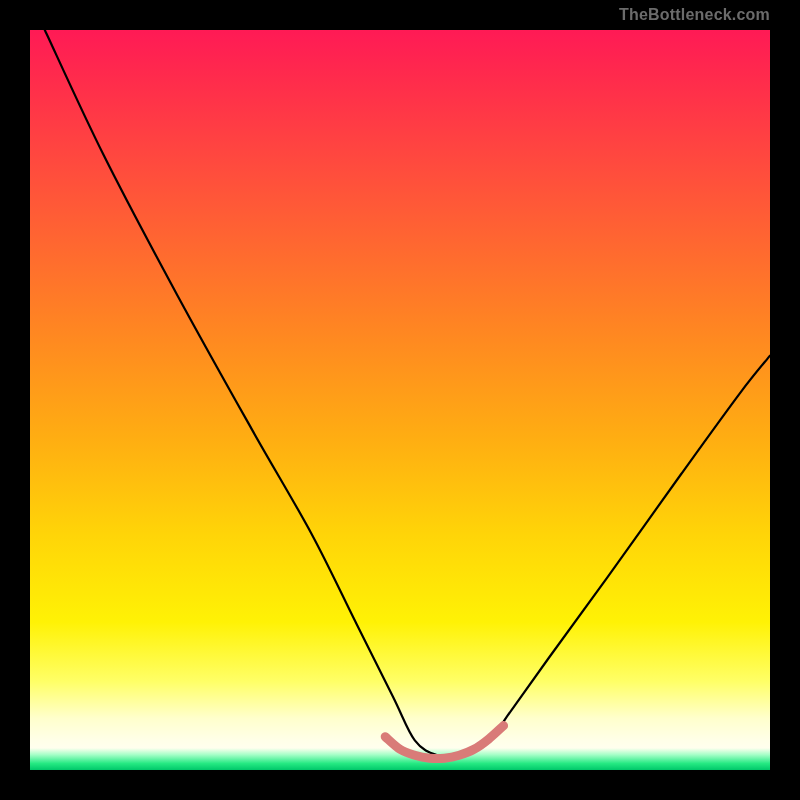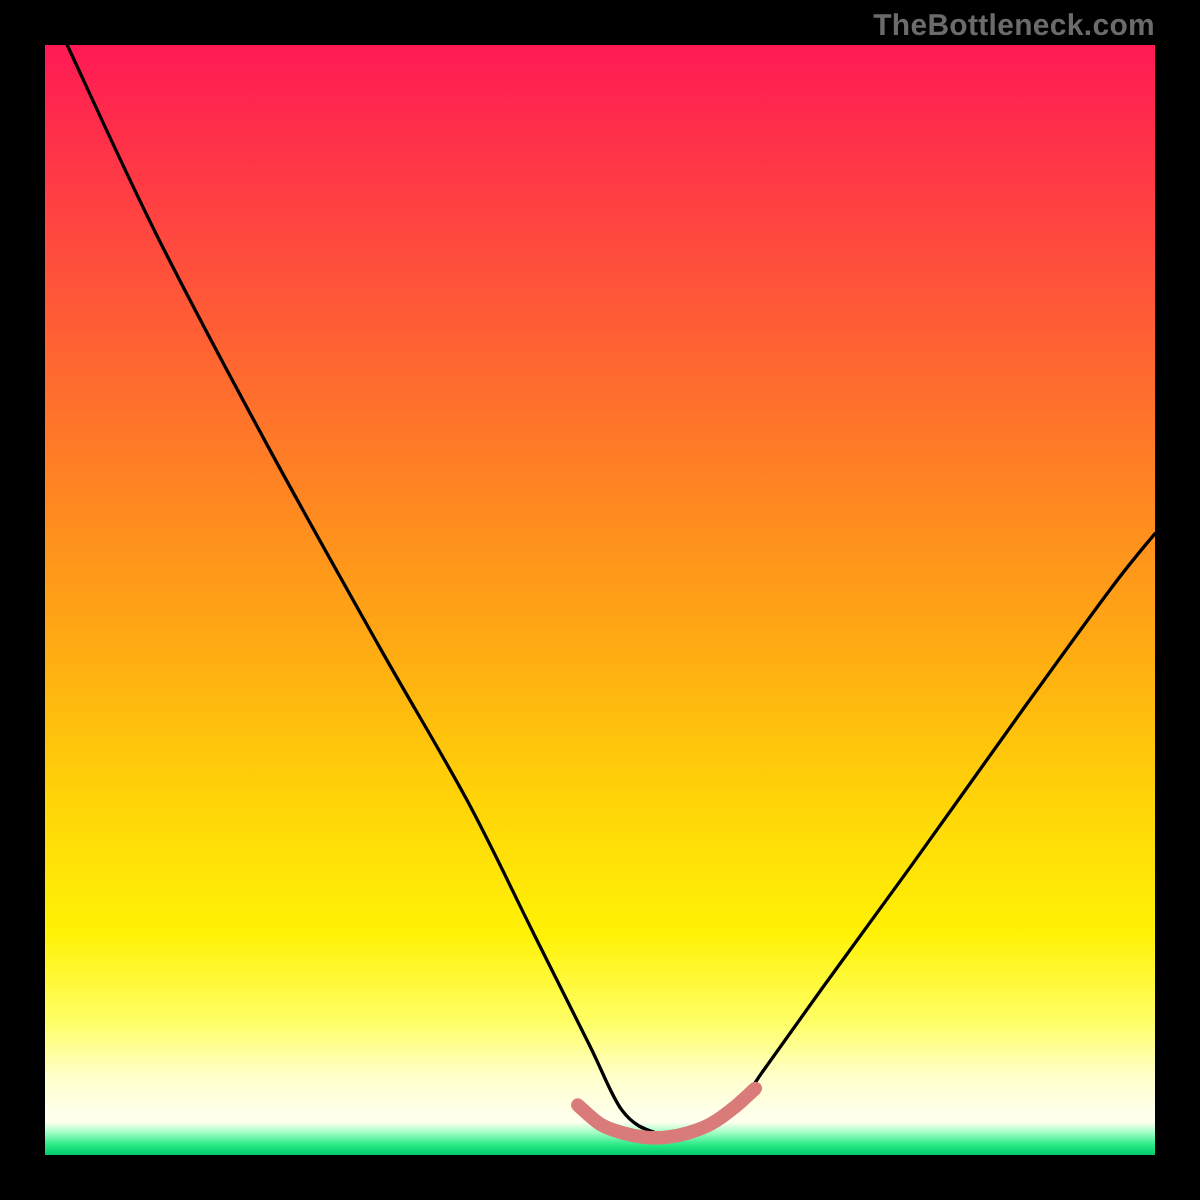--- a/index.html
+++ b/index.html
@@ -49,21 +49,21 @@
       rgba(0,255,120,0.35) 30%,
       rgba(0,230,110,0.85) 70%,
       #00c86a 100%
     );
   }
   .watermark {
     position: absolute;
     top: 6px;
     right: 30px;
     color: #6b6b6b;
-    font-size: 20px;
+    font-size: 16px;
     font-weight: 600;
     letter-spacing: 0.2px;
     user-select: none;
   }
   svg.curve {
     position: absolute;
     left: 0;
     top: 0;
     width: 100%;
     height: 100%;

